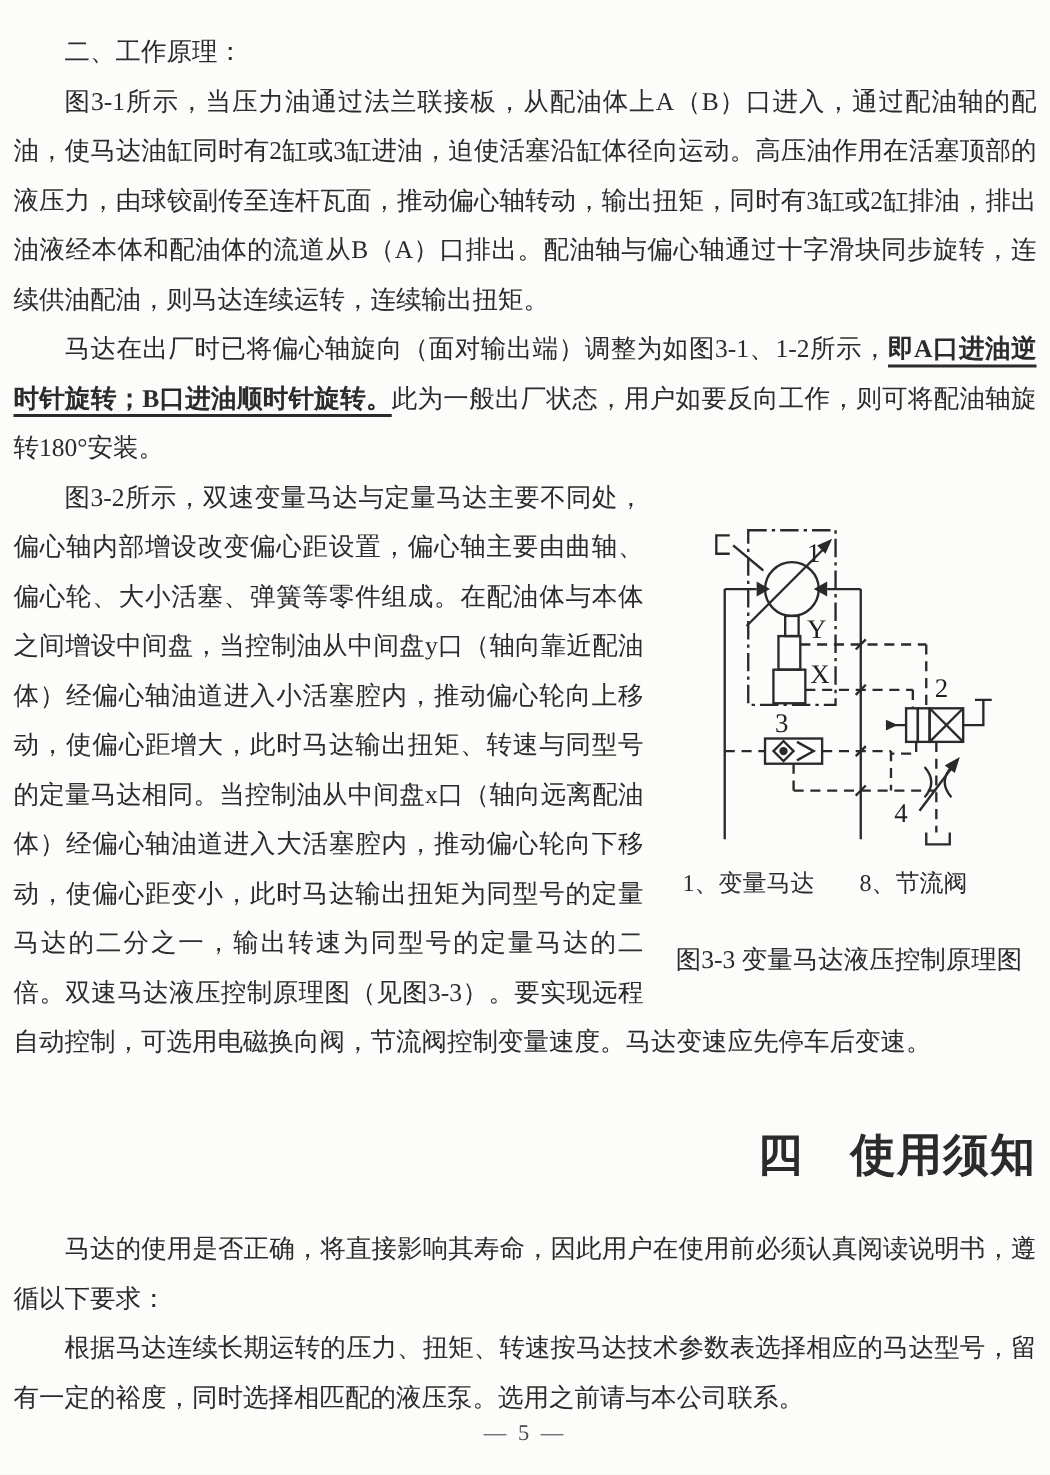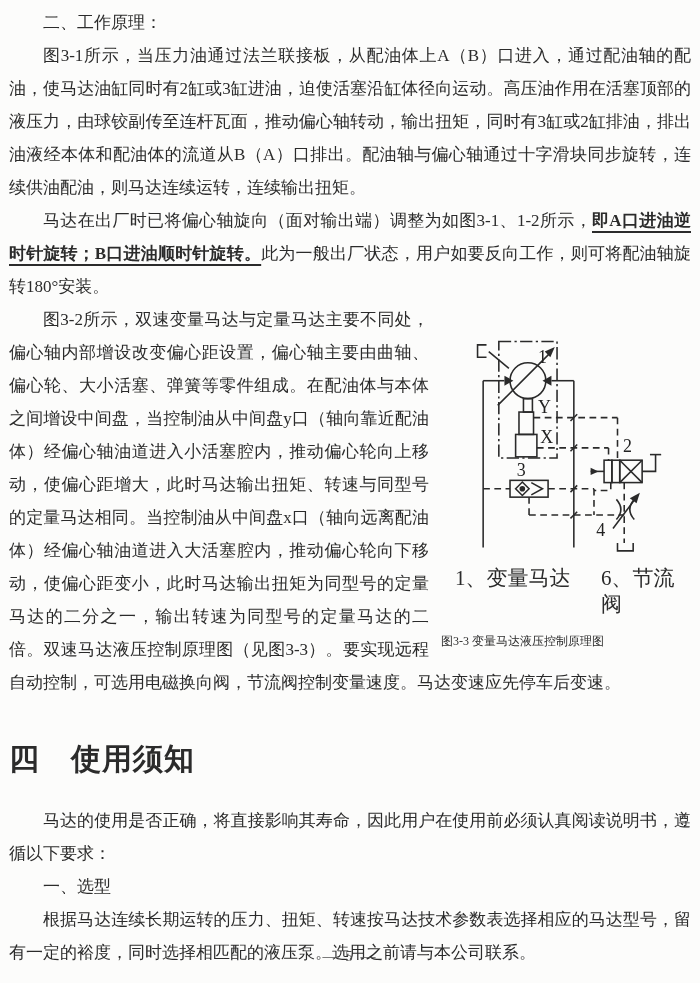--- a/index.html
+++ b/index.html
@@ -5,60 +5,59 @@
   html,body{margin:0;padding:0;}
   body{background:#e8e8e8;}
   .page{
     position:relative;
     width:700px;height:983px;
     margin:0 auto;
     background:#fcfcfb;
     color:#2b2b2b;
     font-family:"Liberation Serif","DejaVu Serif",serif;
     font-size:17px;line-height:33px;
-    padding:6px 9px 0 9px;
+    padding:18px 9px 0 9px;
     box-sizing:border-box;
     overflow:hidden;
   }
   p{margin:0;text-align:justify;}
   .indent{text-indent:2em;}
   .emph{
     font-weight:700;
     text-decoration:underline;
     text-decoration-thickness:2px;
     text-underline-offset:5px;
     text-decoration-color:#2b2b2b;
   }
   .chapter{
     clear:both;
     font-size:30px;line-height:36px;
     font-weight:700;
-    text-align:left;
+    text-align:right;
     letter-spacing:1px;
     margin:42px 0 27px 0;
   }
   .figure{
     float:right;
     width:250px;
     margin:34px 0 6px 12px;
   }
   .figure svg{display:block;margin:0 auto;}
   .legend{
     display:grid;
     grid-template-columns:118px 1fr;
     row-gap:2px;
-    font-size:21px;line-height:26px;
+    font-size:16px;line-height:26px;
     padding-left:14px;
     margin-top:4px;
-    gap:28px;
   }
   .caption{
-    font-size:12px;line-height:24px;
-    text-align:left;
-    margin-top:12px;
+    font-size:17px;line-height:24px;
+    text-align:center;
+    margin-top:25px;
     white-space:nowrap;
   }
   .footer{
     position:absolute;
     left:0;bottom:10px;width:100%;
     text-align:center;
     font-size:15px;color:#4d4d4d;
     letter-spacing:2px;
   }
   
@@ -161,30 +160,29 @@
       <text class="svgt" x="93" y="21">1</text>
       <text class="svgt" x="169" y="101">2</text>
       <text class="svgt" x="74" y="122">3</text>
       <text class="svgt" x="145" y="176">4</text>
       <text class="svgt" x="93" y="66">Y</text>
       <text class="svgt" x="95" y="93">X</text>
     </svg>
 
     <div class="legend">
       <span>1、变量马达</span>
-      <span>6、节流阀</span>
+      <span>8、节流阀</span>
     </div>
 
     <div class="caption">图3-3 变量马达液压控制原理图</div>
   </div>
 
   <p class="indent">图3-2所示，双速变量马达与定量马达主要不同处，偏心轴内部增设改变偏心距设置，偏心轴主要由曲轴、偏心轮、大小活塞、弹簧等零件组成。在配油体与本体之间增设中间盘，当控制油从中间盘y口（轴向靠近配油体）经偏心轴油道进入小活塞腔内，推动偏心轮向上移动，使偏心距增大，此时马达输出扭矩、转速与同型号的定量马达相同。当控制油从中间盘x口（轴向远离配油体）经偏心轴油道进入大活塞腔内，推动偏心轮向下移动，使偏心距变小，此时马达输出扭矩为同型号的定量马达的二分之一，输出转速为同型号的定量马达的二倍。双速马达液压控制原理图（见图3-3）。要实现远程自动控制，可选用电磁换向阀，节流阀控制变量速度。马达变速应先停车后变速。</p>
 
   <h1 class="chapter">四　使用须知</h1>
 
   <p class="indent">马达的使用是否正确，将直接影响其寿命，因此用户在使用前必须认真阅读说明书，遵循以下要求：</p>
 
-  <p class="indent">一、选型</p>
 
   <p class="indent">根据马达连续长期运转的压力、扭矩、转速按马达技术参数表选择相应的马达型号，留有一定的裕度，同时选择相匹配的液压泵。选用之前请与本公司联系。</p>
 
   <div class="footer">— 5 —</div>
 </div>
 
 </body></html>

